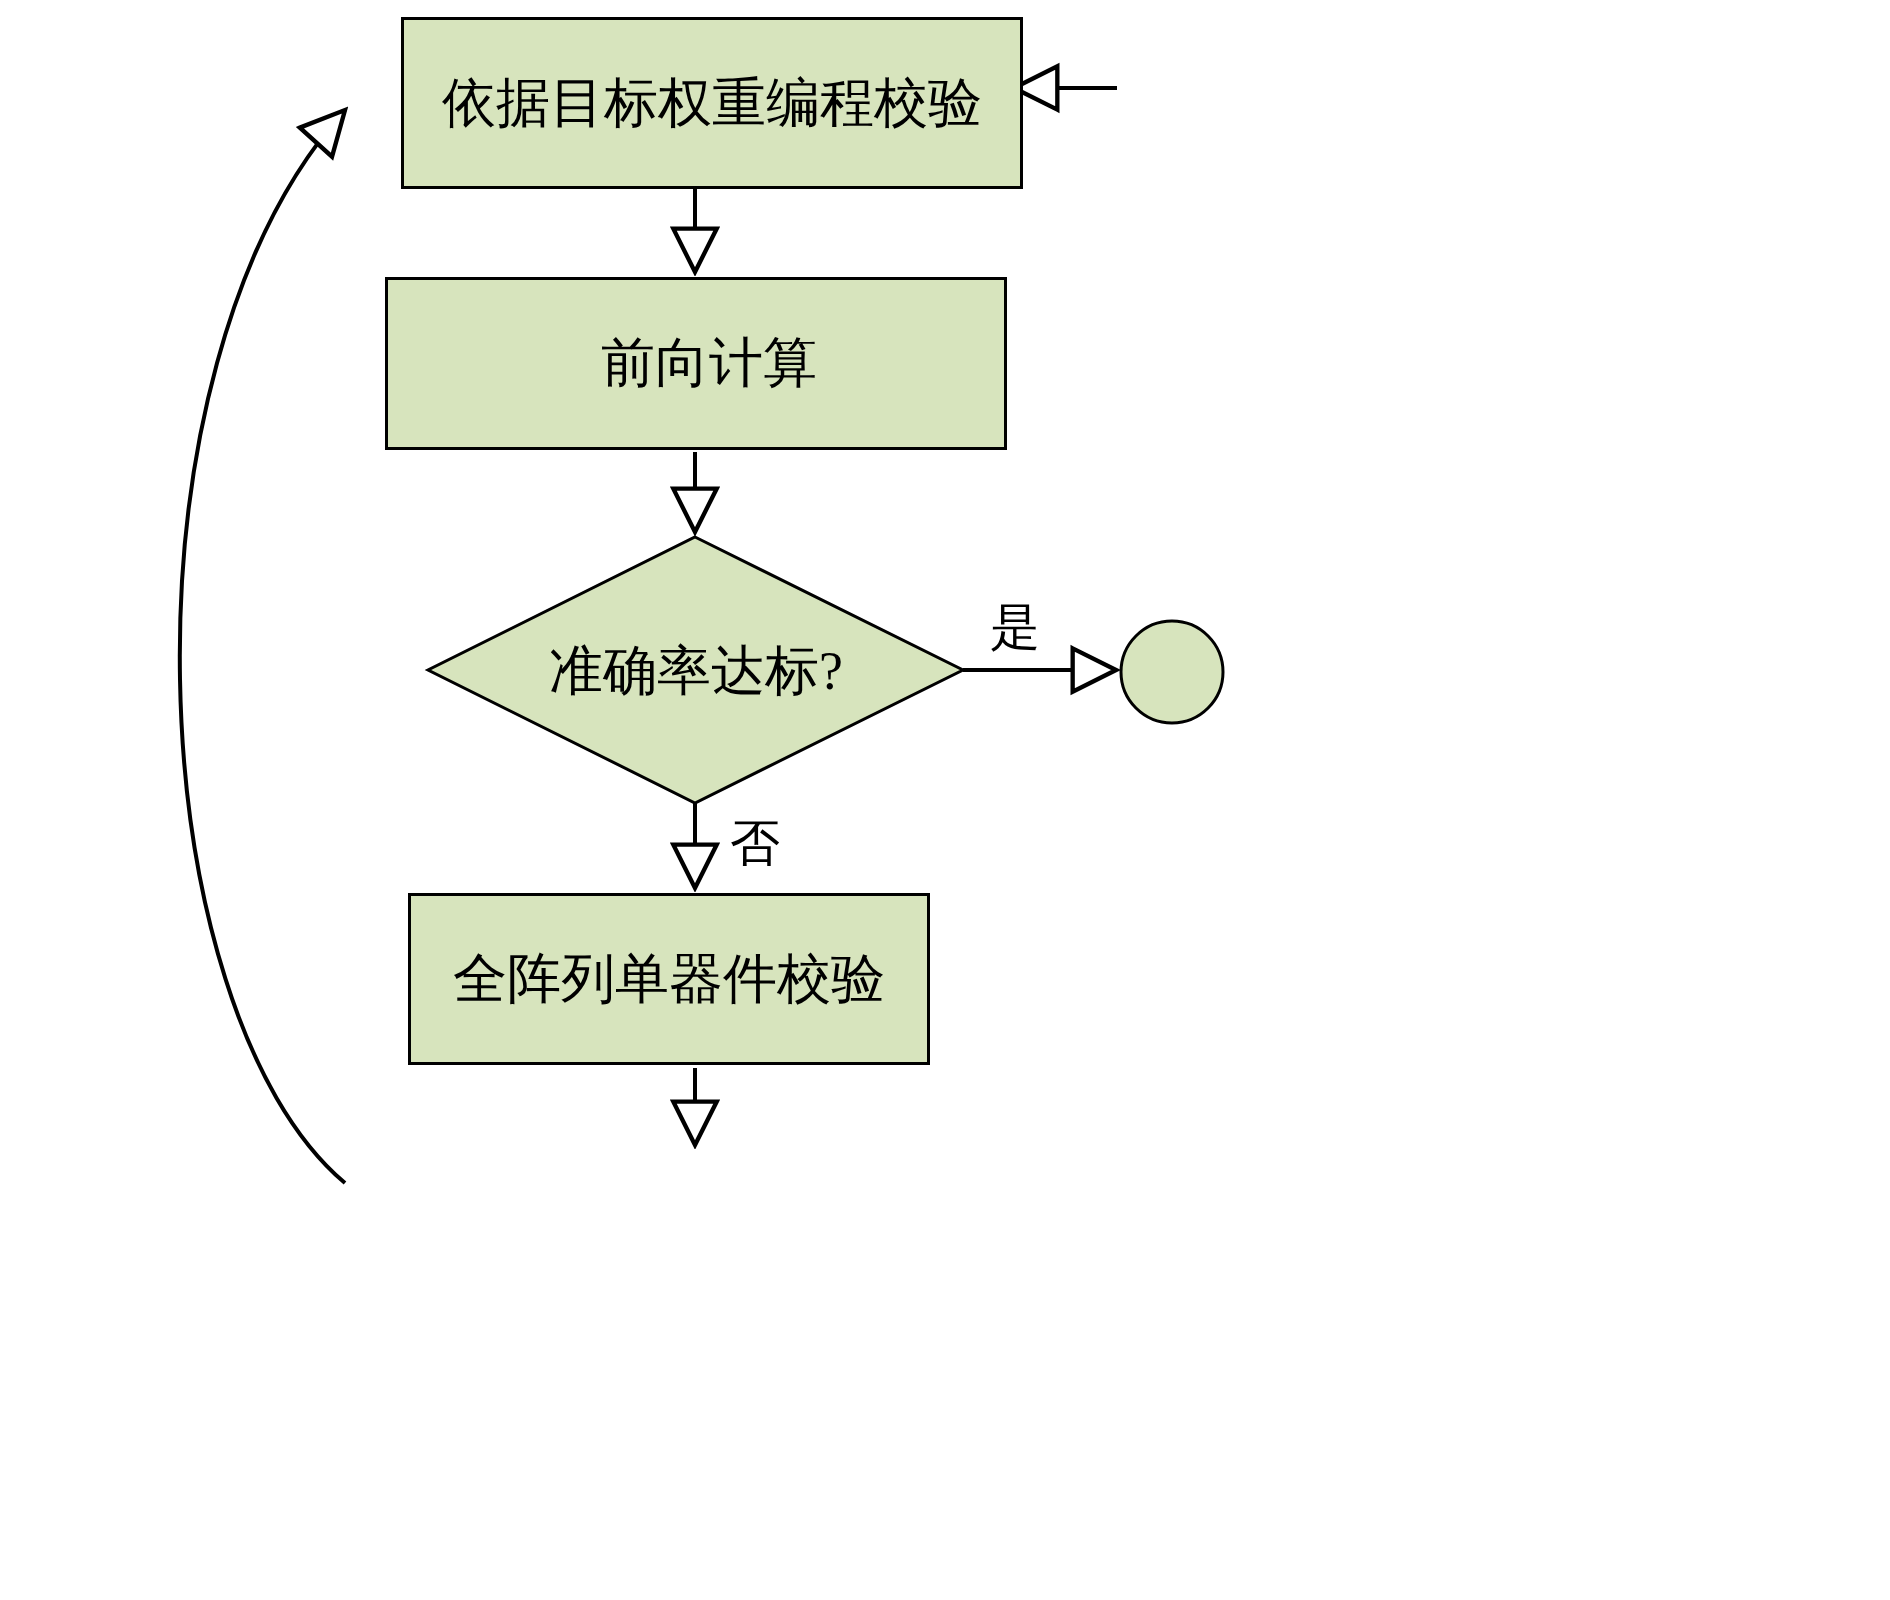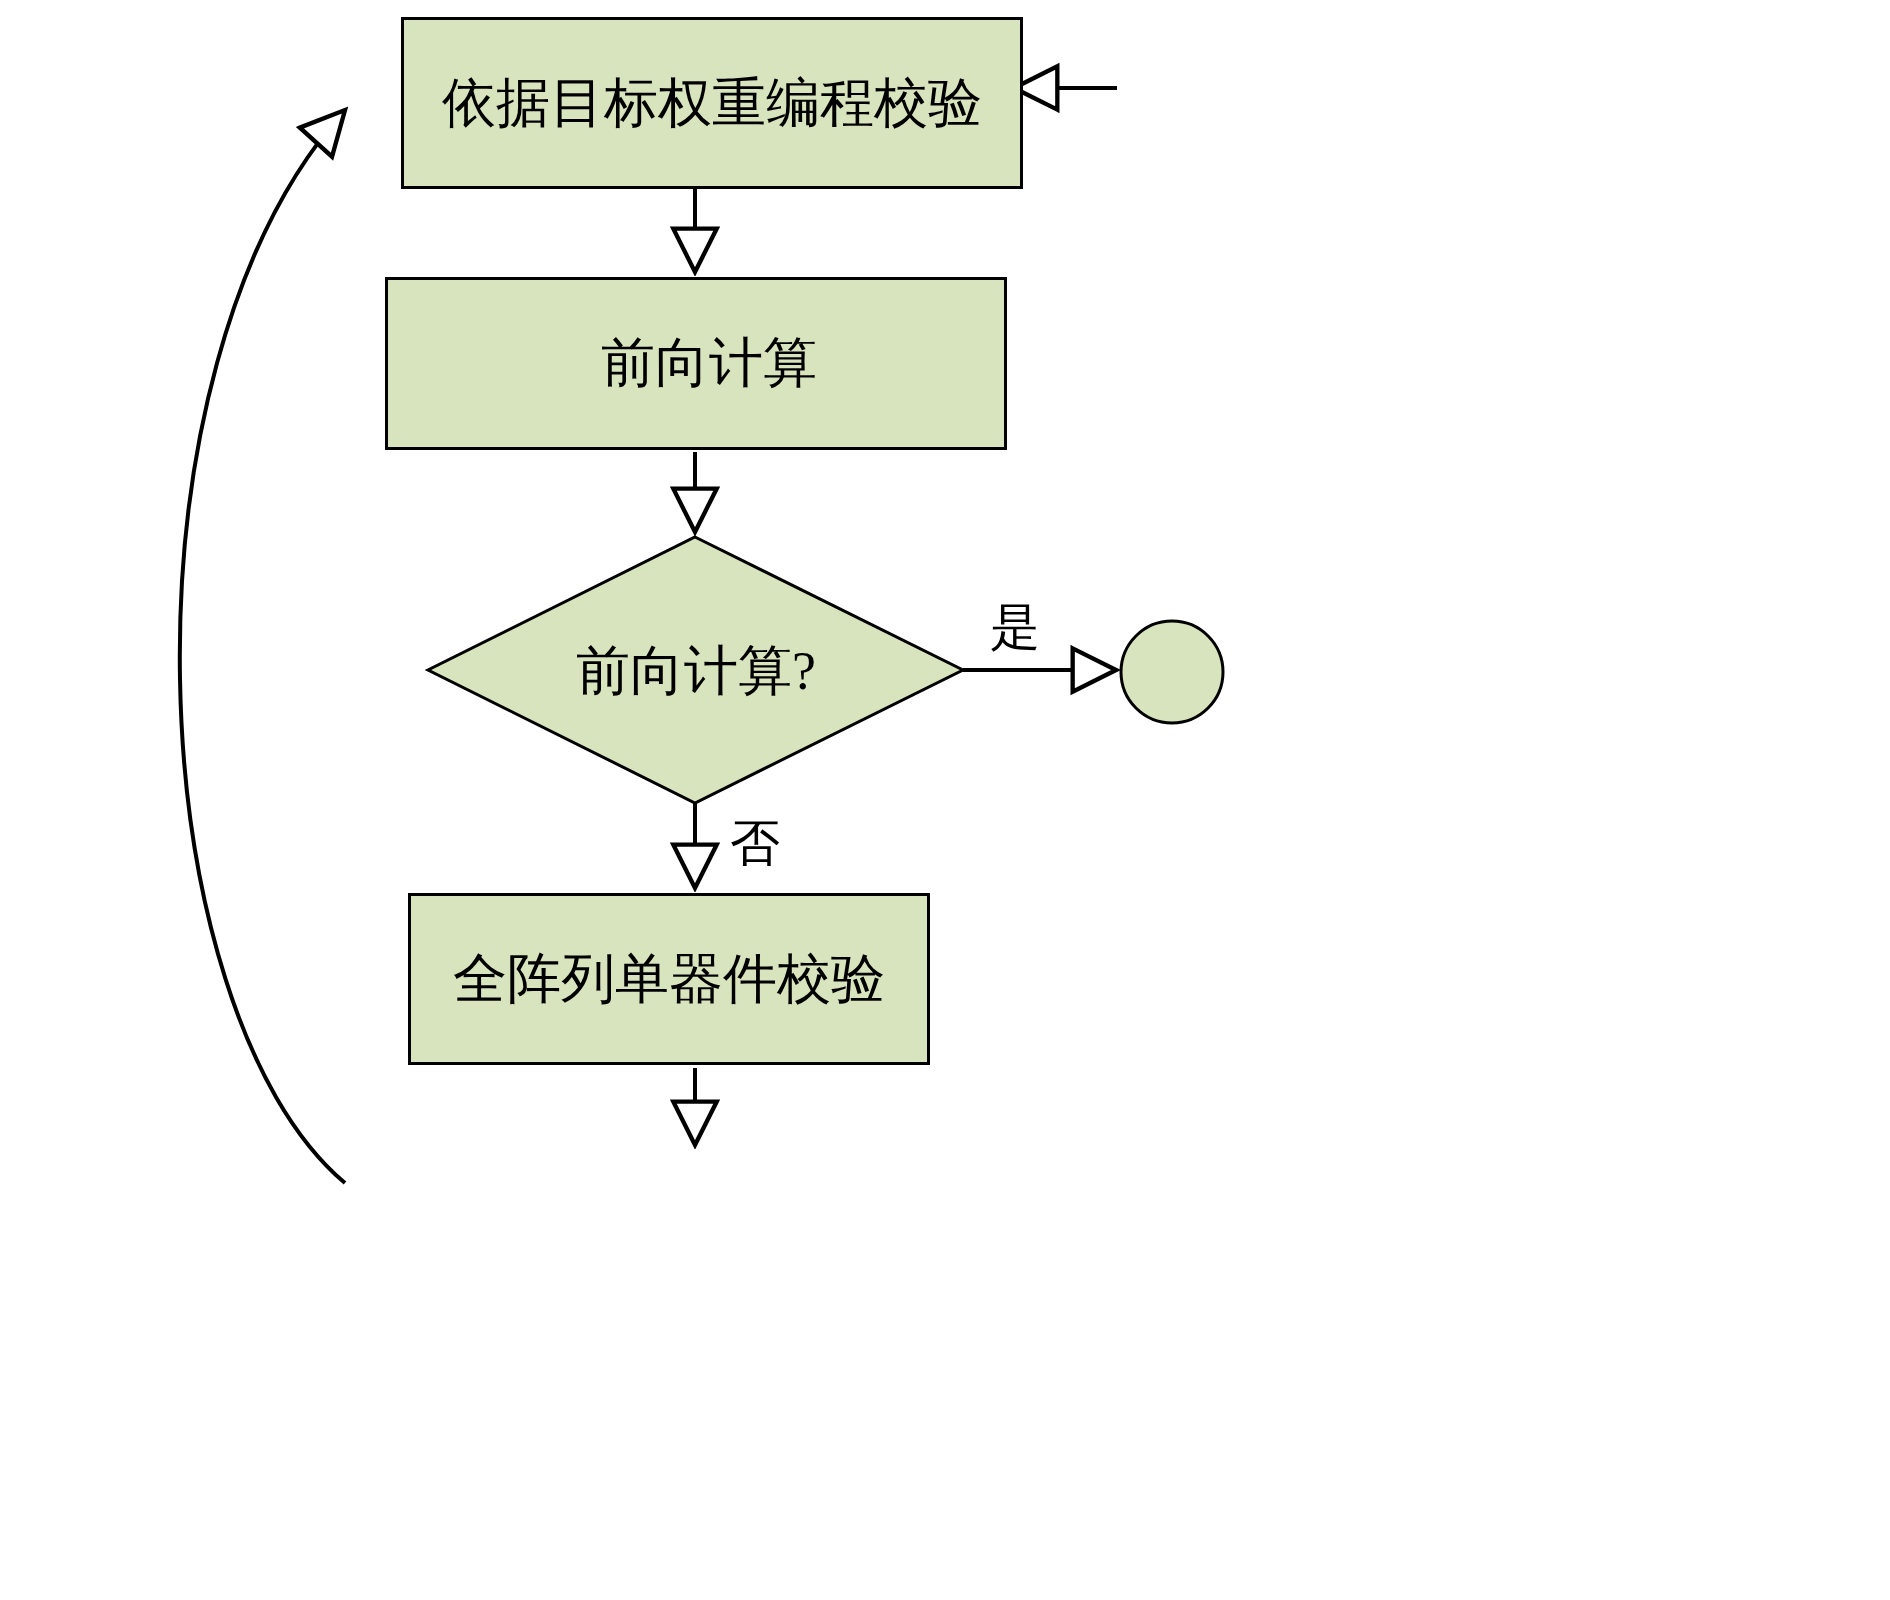--- a/index.html
+++ b/index.html
@@ -104,21 +104,21 @@
   <div class="node node-verify">
     <span>依据目标权重编程校验</span>
   </div>
 
 
   <div class="node node-forward">
     <span>前向计算</span>
   </div>
 
   <div class="diamond-label">
-    <span>前向计算?</span>
+    <span>准确率达标?</span>
   </div>
 
   <div class="node node-fullarray">
     <span>全阵列单器件校验</span>
   </div>
 
 
   <div class="edge-label label-yes">是</div>
 
   <div class="edge-label label-no">否</div>

